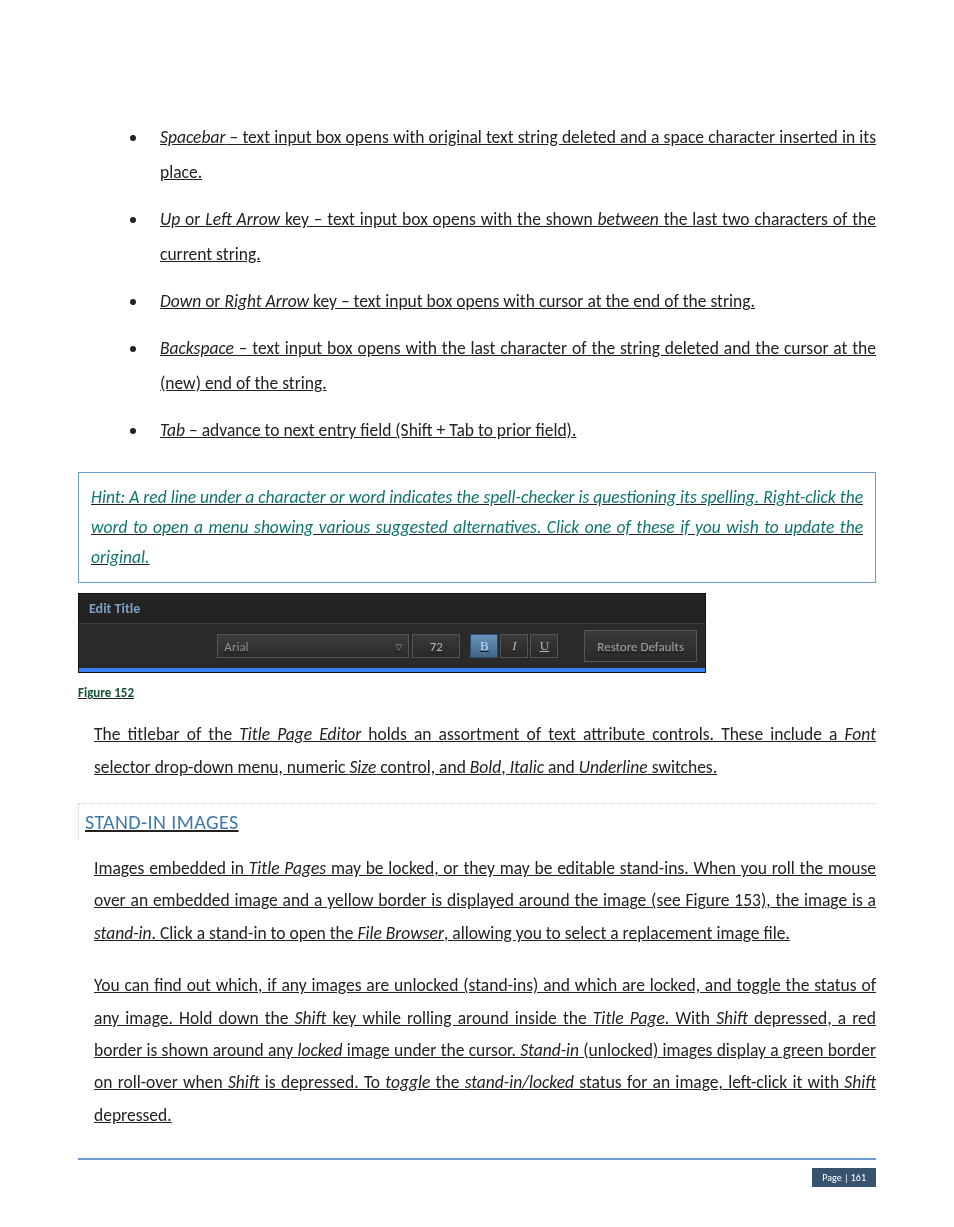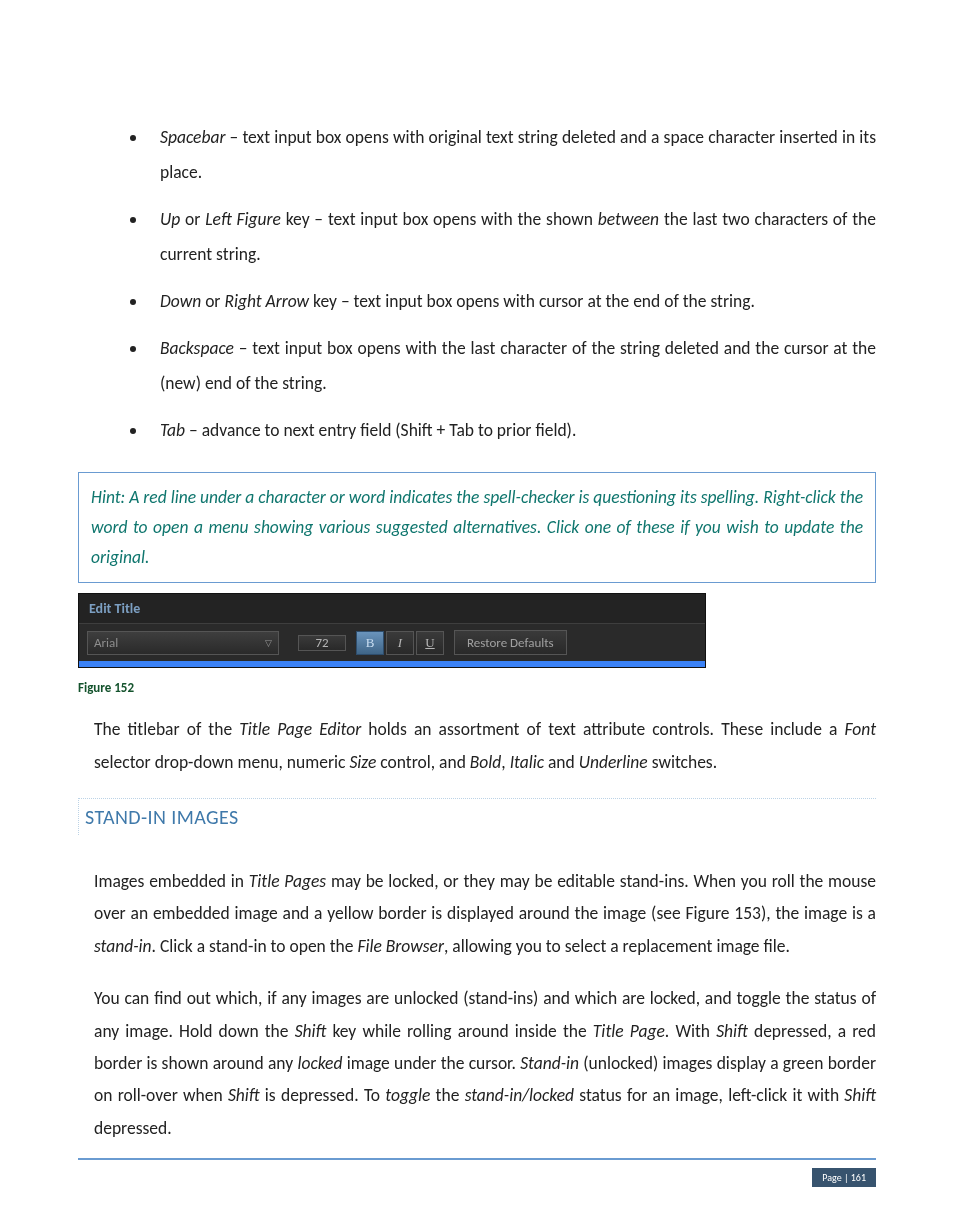--- a/index.html
+++ b/index.html
@@ -1,50 +1,50 @@
 <!DOCTYPE html>
 <html><head>
 <meta charset="utf-8">
 <style>
   * { box-sizing: border-box; }
   body { margin: 0; padding: 0; background: #fff; font-family: Calibri, 'Segoe UI', Tahoma, sans-serif; }
-  .page { width: 954px; min-height: 1227px; padding: 120px 78px 50px 78px; position: relative; color: #222; }
+  .page { width: 954px; min-height: 1227px; padding: 120px 78px 50px 78px; position: relative; color: #222; text-decoration: underline; }
   .bullets { margin: 0 0 24px 0; padding-left: 70px; }
   .bullets li { font-size: 17.5px; line-height: 2.0; margin-bottom: 12px; padding-left: 12px; text-align: justify; }
   .em { font-style: italic; }
   .hint-box { border: 1px solid #6a9bd1; padding: 10px 12px; margin: 10px 0 10px 0; color: #0f766e; font-style: italic; font-size: 17.5px; line-height: 1.7; text-align: justify; }
   .figwrap { margin: 6px 0 10px 0; }
   .editbar { width: 628px; border: 1px solid #111; background: #7dd3fc; }
   .editbar-header { background: #232323; color: #7c9fc2; font-size: 14px; padding: 6px 10px; border-bottom: 1px solid #3e3e3e; font-weight: 600; }
-  .editbar-row { display: flex; align-items: center; padding: 6px 8px; background: #2a2a2a; border-bottom: 6px solid #3b82f6; }
+  .editbar-row { display: flex; align-items: center; padding: 6px 8px; background: #2a2a2a; border-bottom: 4px solid #3b82f6; justify-content: flex-end; }
   .font-dd { display:flex; align-items:center; background: linear-gradient(#3e3e3e,#2a2a2a); border:1px solid #555; height:24px; width:192px; color:#8d8d8d; font-size:13px; padding:0 6px; justify-content:space-between; }
   .tri { font-size:9px; color:#999; }
-  .num-box { margin-left:19px; display:flex; align-items:center; justify-content:center; background: linear-gradient(#3a3a3a,#292929); border:1px solid #555; height:16px; width:48px; color:#b5b5b5; font-size:13px; }
+  .num-box { margin-left:3px; display:flex; align-items:center; justify-content:center; background: linear-gradient(#3a3a3a,#292929); border:1px solid #555; height:24px; width:48px; color:#b5b5b5; font-size:13px; }
   .sep { width:8px; }
   .btn { display:flex; align-items:center; justify-content:center; height:24px; width:28px; border:1px solid #555; background: linear-gradient(#3a3a3a,#292929); color:#b5b5b5; font-family: 'Times New Roman', serif; font-size:13px; margin-left:2px; }
   .btn.active { background: linear-gradient(#6a94bc,#3f6587); border-color:#2e4d6c; color:#c9def2; }
-  .btn-wide { display:flex; align-items:center; justify-content:center; height:25px; padding:0 12px; margin-left:10px; border:1px solid #555; background: linear-gradient(#3a3a3a,#292929); color:#a0a0a0; font-size:13px; white-space:nowrap; }
+  .btn-wide { display:flex; align-items:center; justify-content:center; height:32px; padding:0 12px; margin-left:26px; border:1px solid #555; background: linear-gradient(#3a3a3a,#292929); color:#a0a0a0; font-size:13px; white-space:nowrap; }
   .figcap { color:#14532d; font-weight:600; font-size:13px; margin: 12px 0 18px 0; }
   .para { font-size:17.5px; line-height:1.85; margin:0 0 20px 16px; text-align:justify; }
-  .section-head { color:#3f79aa; font-size:20px; padding:6px 0 6px 6px; margin:14px 0 30px 0; border:1px dotted #bcd3e6; border-right:none; border-bottom:none; letter-spacing:0.4px; }
+  .section-head { color:#3f79aa; font-size:20px; padding:6px 0 6px 6px; margin:14px 0 12px 0; border:1px dotted #bcd3e6; border-right:none; border-bottom:none; letter-spacing:0.4px; }
   .footer { position:absolute; left:78px; right:78px; bottom:40px; }
   .footer-line { height:1.8px; background:#6a9bd1; margin-bottom:8px; }
   .footer-badge { float:right; background:#37536e; color:#fff; font-size:10px; padding:3px 10px; }
 </style>
 </head>
 <body>
 
 <div class="page">
 
   <ul class="bullets">
     <li>
       <span class="em">Spacebar</span><span> – text input box opens with original text string deleted and a space character inserted in its place.</span>
     </li>
     <li>
-      <span class="em">Up</span><span> or </span><span class="em">Left Figure</span><span> key – text input box opens with the shown </span><span class="em">between</span><span> the last two characters of the current string.</span>
+      <span class="em">Up</span><span> or </span><span class="em">Left Arrow</span><span> key – text input box opens with the shown </span><span class="em">between</span><span> the last two characters of the current string.</span>
     </li>
     <li>
       <span class="em">Down</span><span> or </span><span class="em">Right Arrow</span><span> key – text input box opens with cursor at the end of the string.</span>
     </li>
     <li>
       <span class="em">Backspace</span><span> – text input box opens with the last character of the string deleted and the cursor at the (new) end of the string.</span>
     </li>
     <li>
       <span class="em">Tab</span><span> – advance to next entry field (Shift + Tab to prior field).</span>
     </li>

